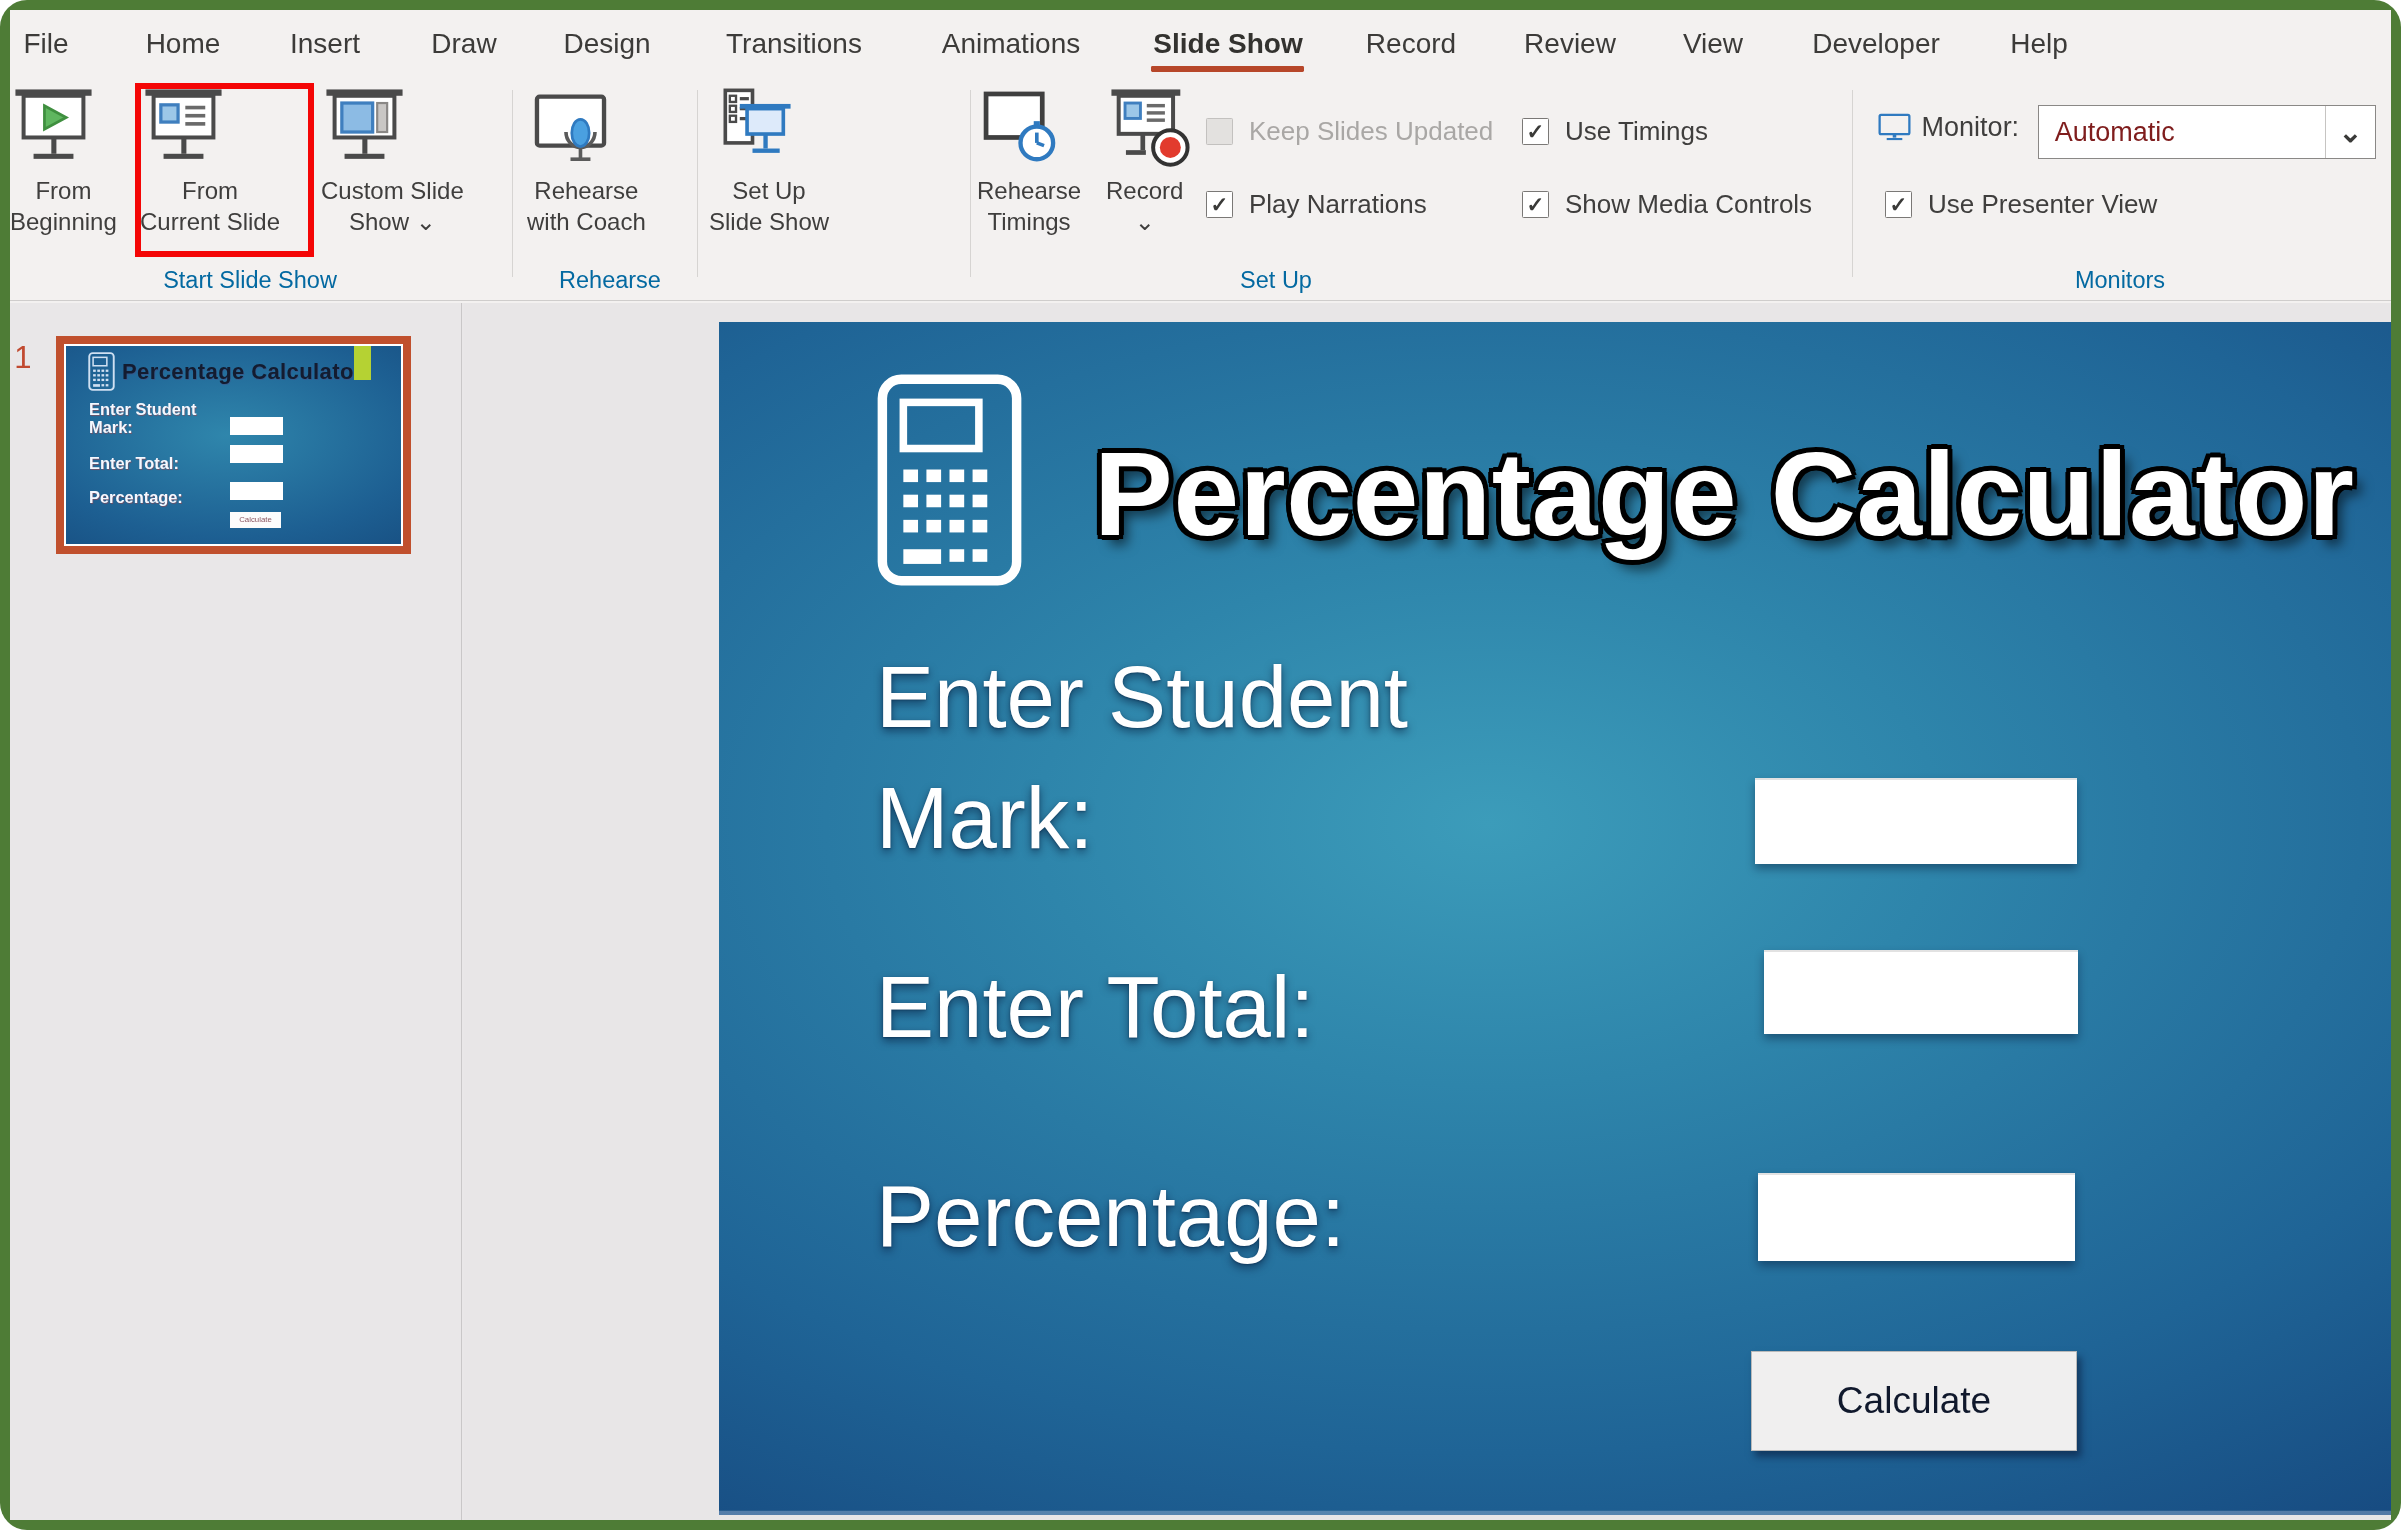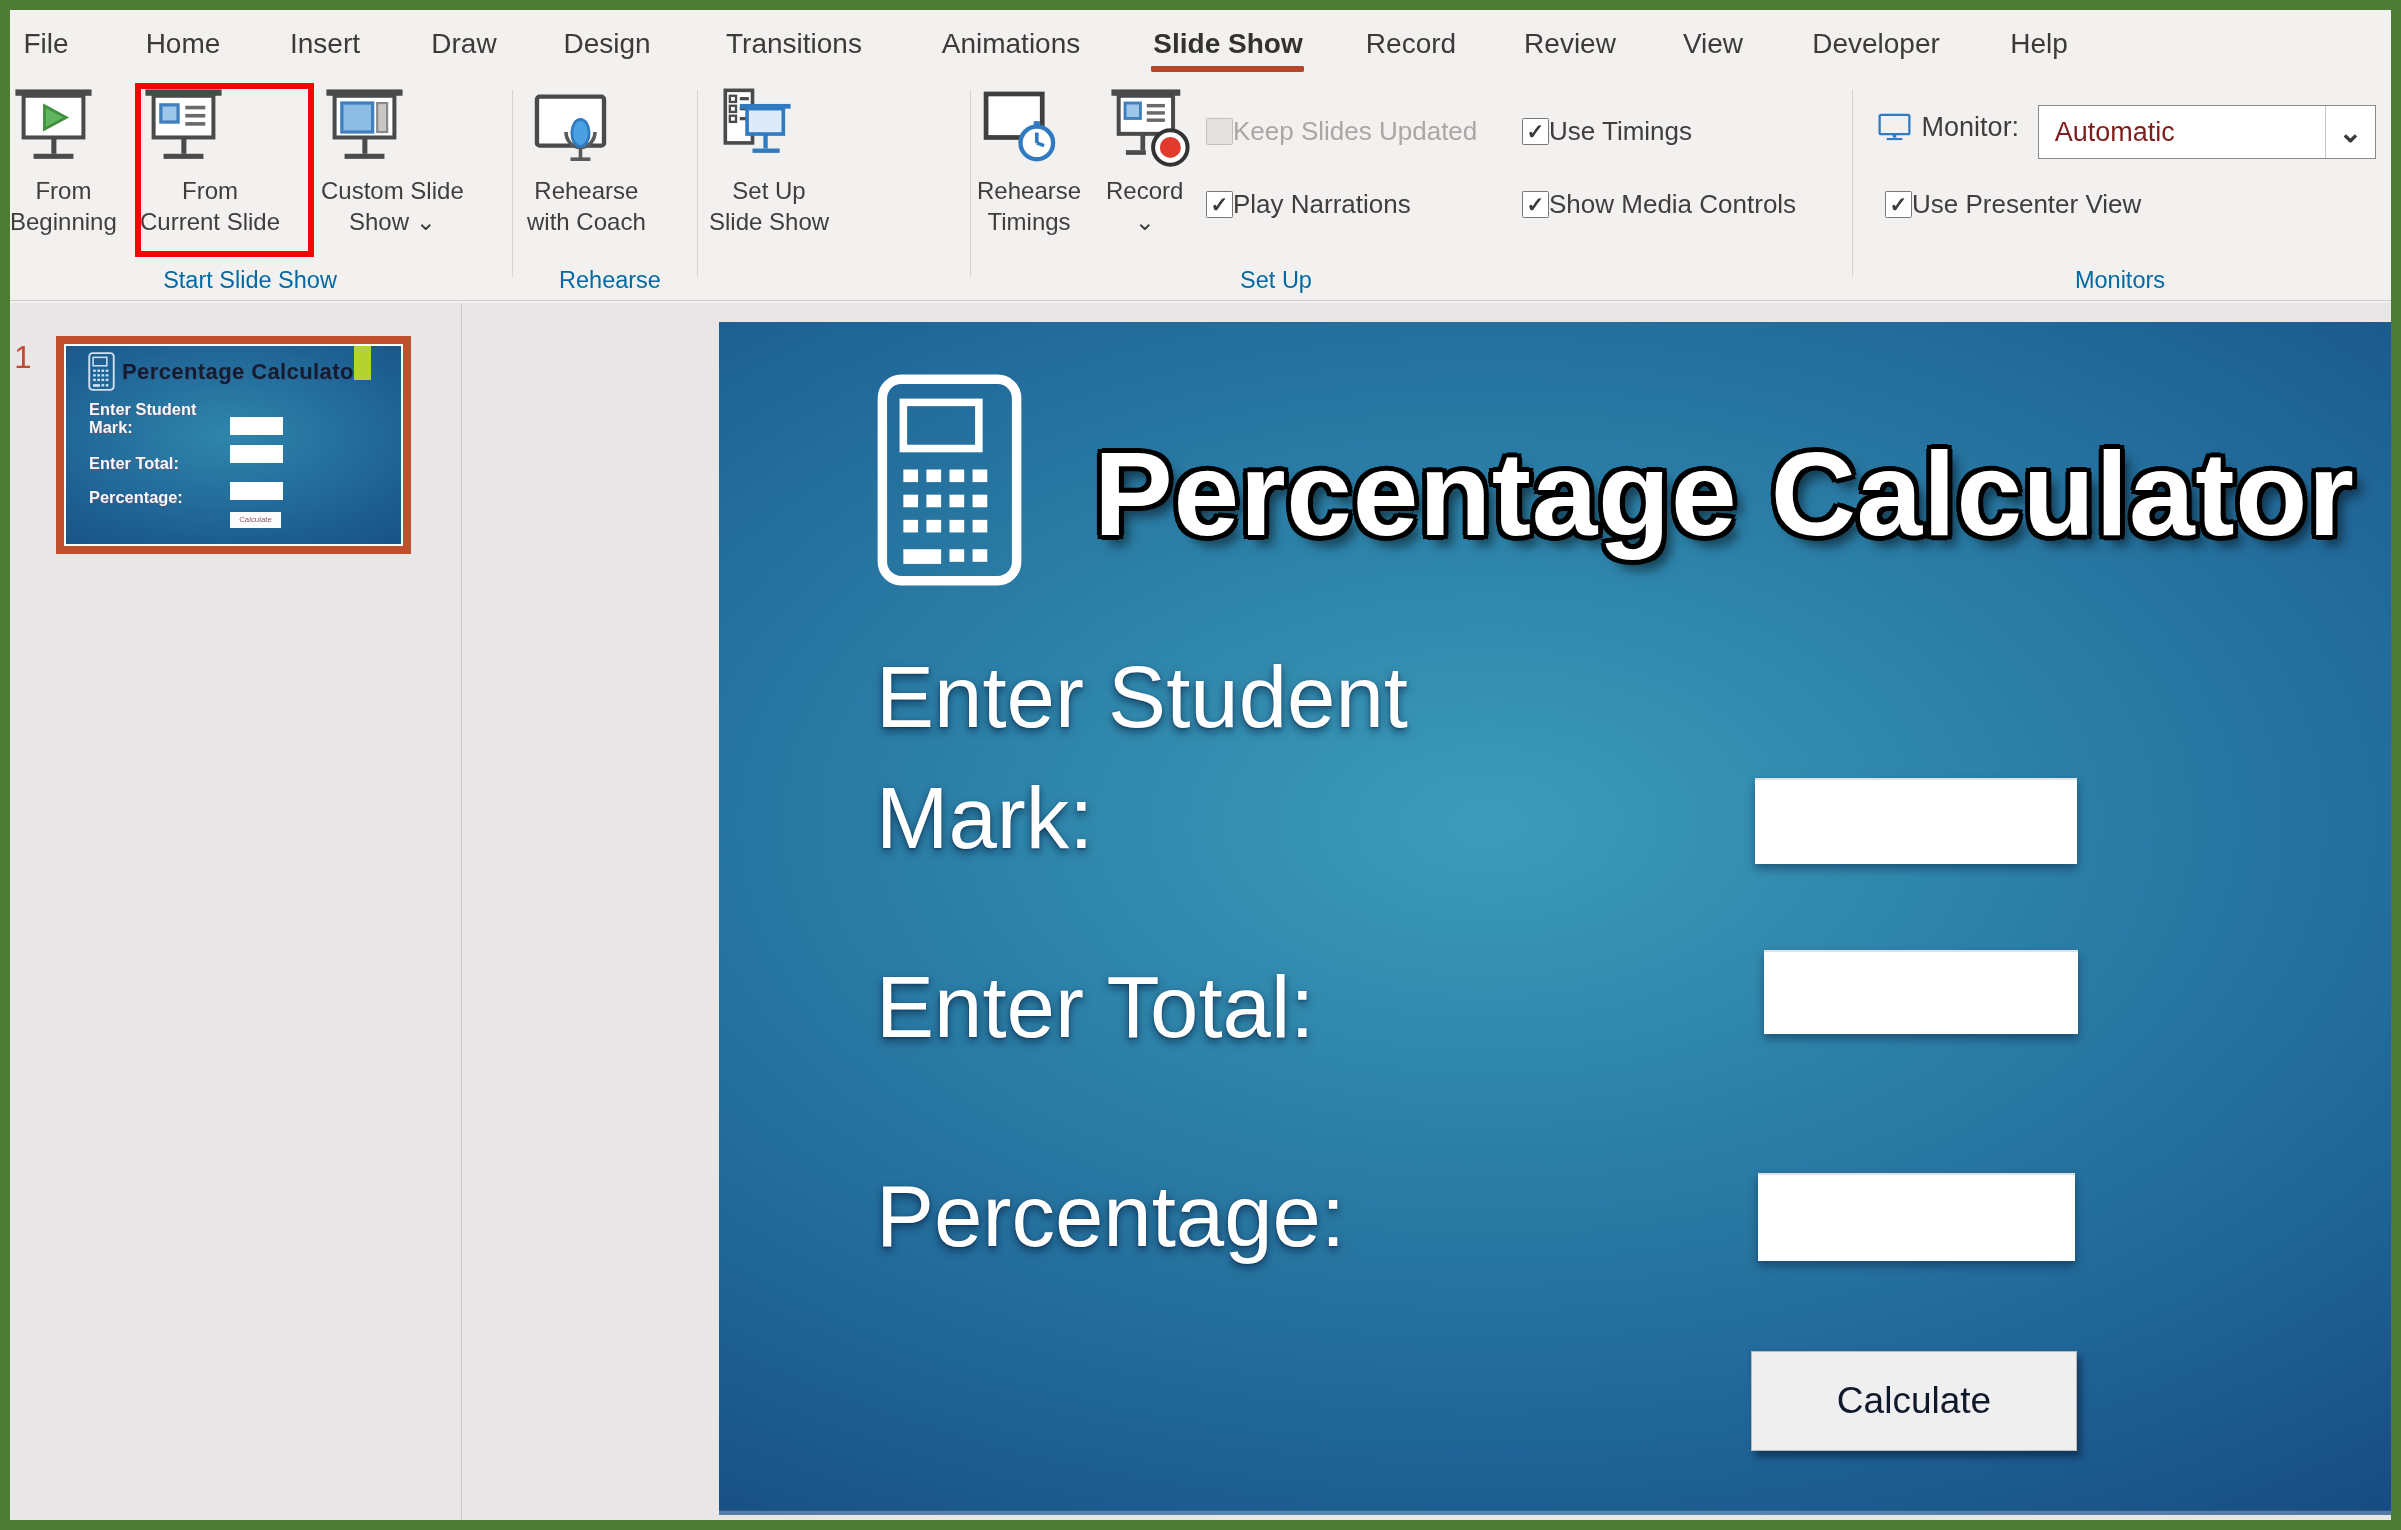--- a/index.html
+++ b/index.html
@@ -1,19 +1,19 @@
 <!DOCTYPE html>
 <html style="font-size:11.4px"><head>
 <meta charset="utf-8">
 <style>
   * { box-sizing: border-box; margin: 0; padding: 0; }
   html,body { width: 2401px; height: 1530px; overflow: hidden; }
   body { font-family: "Liberation Sans", sans-serif; }
 
-  .frame { position: relative; width: 2401px; height: 1530px; background: #4e7c36; }
+  .frame { position: relative; width: 2401px; height: 1530px; background: #4e7c36; border-radius: 27px; }
   .app   { position: absolute; left: 10px; top: 10px; right: 10px; bottom: 10px;
            background: #f3f1f0; overflow: hidden; }
 
   
   .menubar { position: absolute; left: 0; top: 0; width: 100%; height: 68px; background: #f3f1f0; }
   .tab { position: absolute; top: 0; height: 68px; line-height: 68px; transform: translateX(-50%);
          font-size: 28px; color: #3c3b39; white-space: nowrap; cursor: default; }
   .tab.active { font-weight: 700; color: #33322f; }
   .tab-underline { position: absolute; top: 56px; left: 1141px; width: 153px; height: 6.4px;
                    background: #b7472a; border-radius: 1.4px; }
@@ -24,21 +24,21 @@
   .rbtn { position: absolute; top: 74px; height: 178px; display: flex; flex-direction: column;
           align-items: flex-start; text-align: center; }
   .ricon { height: 91px; display: flex; align-items: flex-start; justify-content: center; }
   .ricon svg { width: 87px; height: 87px; }
   .rlabel { font-size: 24px; line-height: 31px; color: #3f3e3d; white-space: nowrap; }
   .rchev { font-size: 24px; line-height: 21.4px; color: #3f3e3d; }
   .vsep { position: absolute; top: 80px; height: 187px; width: 1.4px; background: #d6d4d2; }
   .grouplabel { position: absolute; top: 257px; transform: translateX(-50%); font-size: 23.5px;
                 color: #0369a1; white-space: nowrap; }
 
-  .cbrow { position: absolute; display: flex; align-items: center; gap: 0; height: 31px; text-align: right; }
+  .cbrow { position: absolute; display: flex; align-items: center; gap: 16px; height: 31px; text-align: right; }
   .cbbox { width: 27px; height: 27px; background: #ffffff; border: 1.4px solid #7a7876;
            display: flex; align-items: center; justify-content: center;
            font-size: 21.4px; font-weight: 700; color: #3a3a38; border-radius: 1.4px; }
   .cblabel { font-size: 26px; color: #3f3e3d; white-space: nowrap; }
   .cbrow.disabled .cbbox { background: #e3e1df; border-color: #c3c1bf; }
   .cbrow.disabled .cblabel { color: #a9a7a5; }
 
   .monitor-row { position: absolute; left: 1866px; top: 100px; display: flex; align-items: center; gap: 8.6px; }
   .monitor-row svg { width: 37px; height: 34px; }
   .monitor-label { font-size: 27px; color: #3f3e3d; }

